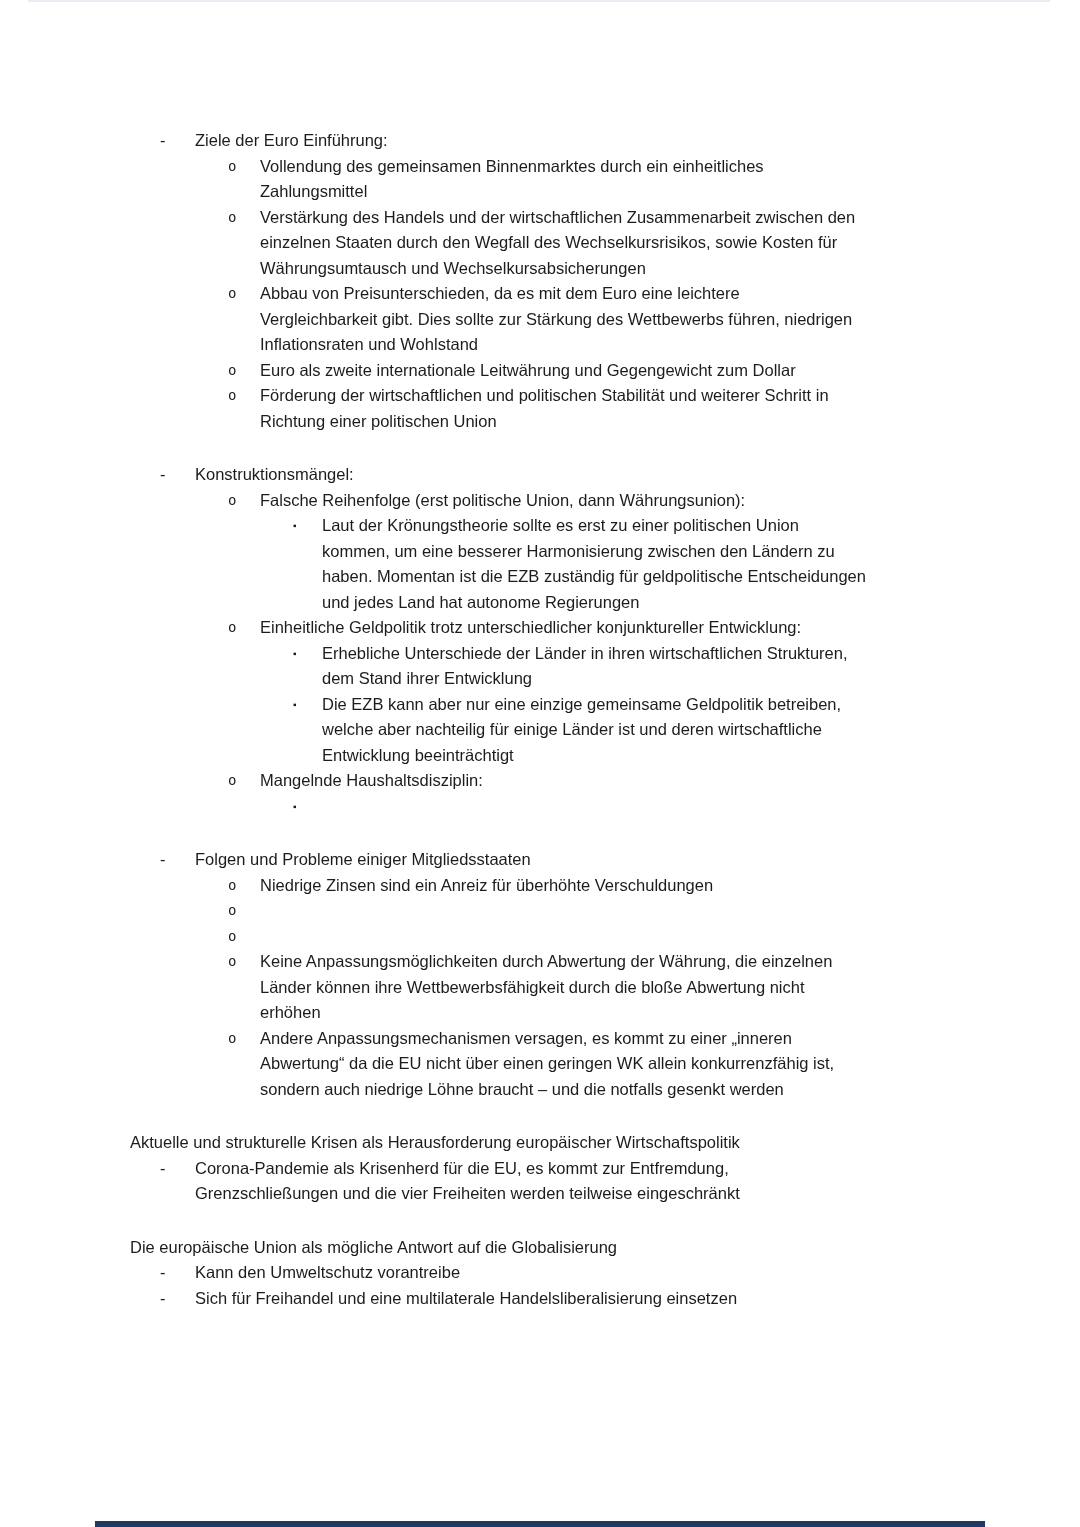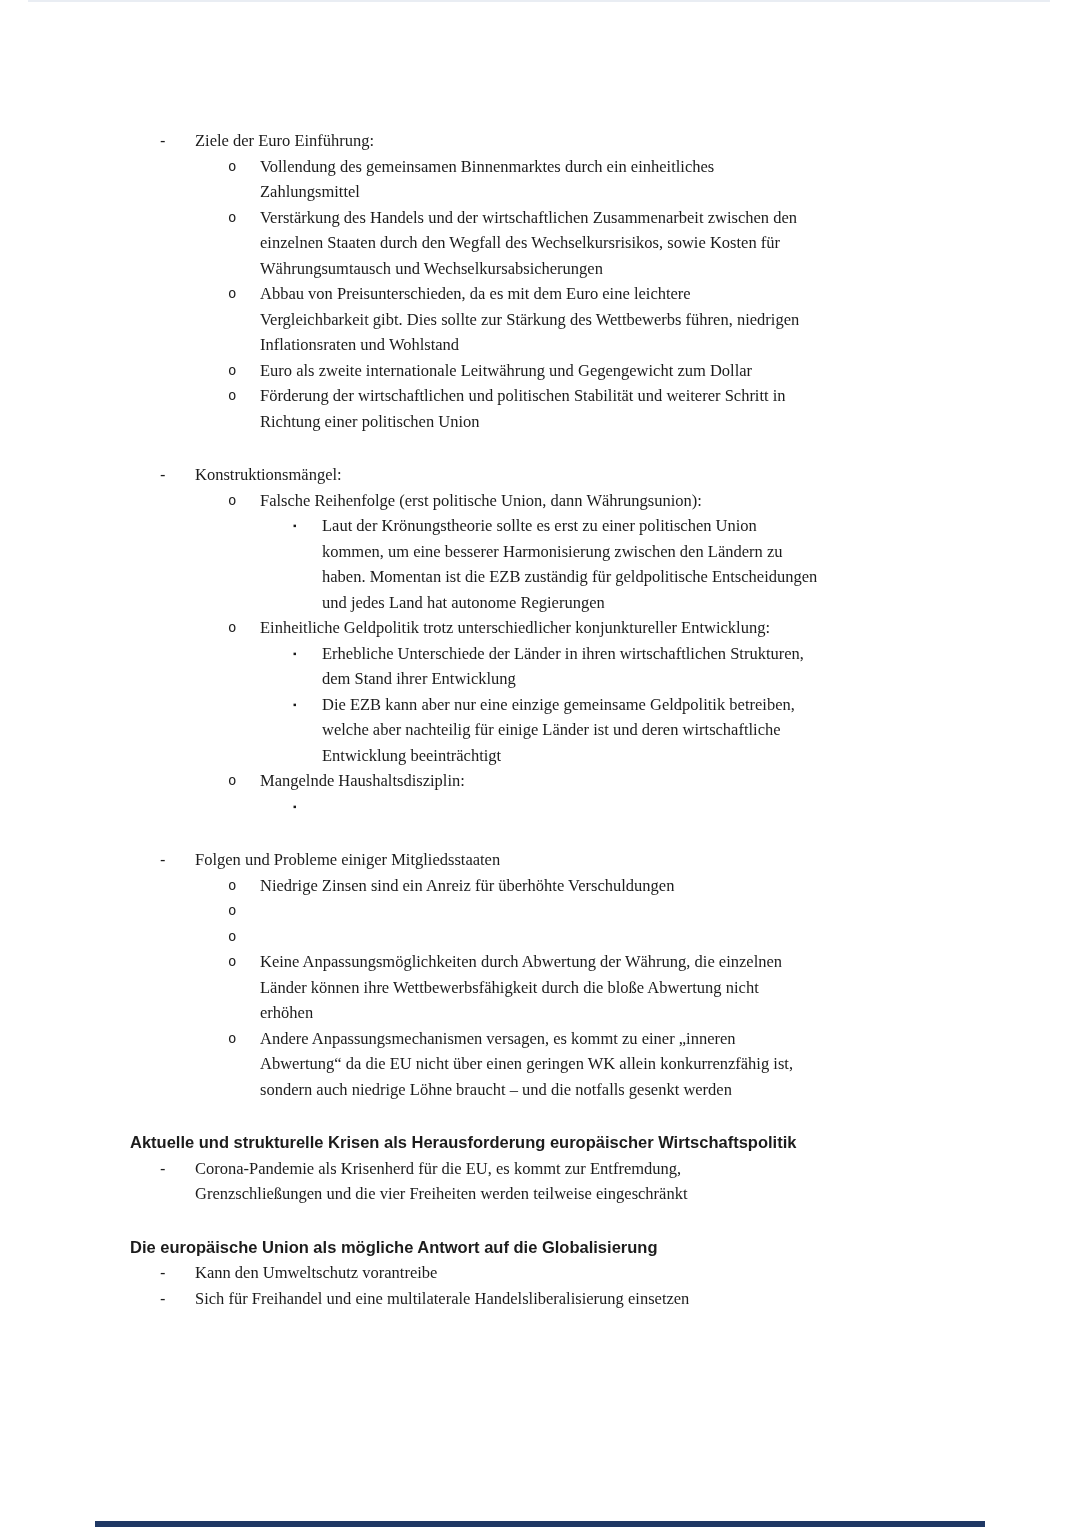--- a/index.html
+++ b/index.html
@@ -36,25 +36,25 @@
   }
   .content {
     position: absolute;
     top: 128px;
     left: 130px;
     width: 830px;
     font-size: 16.5px;
     line-height: 25.5px;
   }
   .heading {
-    font-weight: bold;
+    font-weight: normal;
     white-space: pre-wrap;
   }
   .item { display: flex; align-items: flex-start; }
-  .item .text { white-space: pre-wrap; flex: 1 1 auto; font-family: Liberation Serif, serif; }
+  .item .text { white-space: pre-wrap; flex: 1 1 auto; }
   .item .marker { flex-shrink: 0; }
 
   .item.l1 { padding-left: 30px; }
   .item.l1 .marker { width: 35px; }
 
   .item.l2 { padding-left: 98px; }
   .item.l2 .marker {
     width: 32px;
     font-family: "DejaVu Sans Mono", monospace;
     font-size: 14px;

